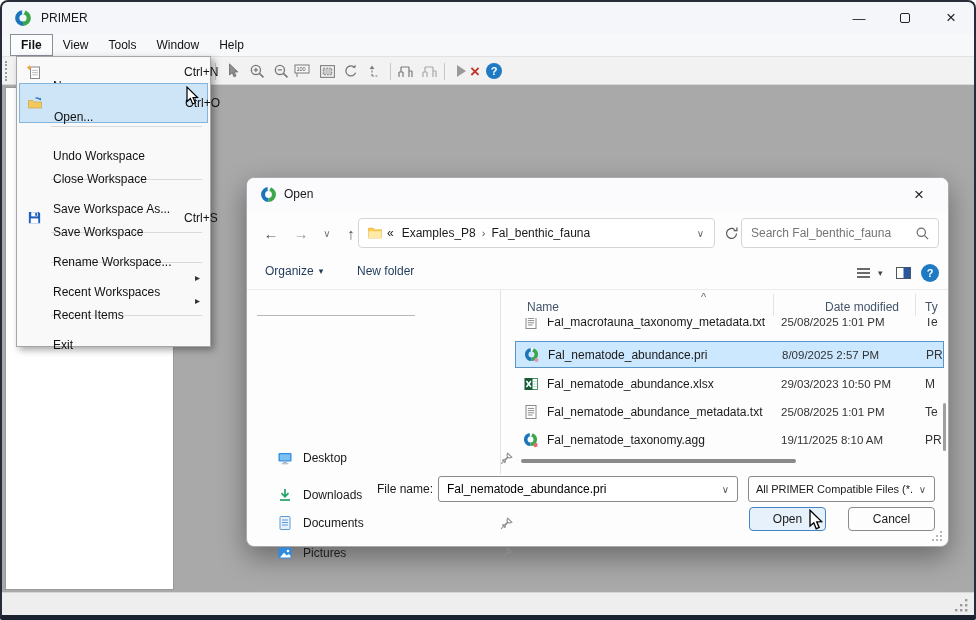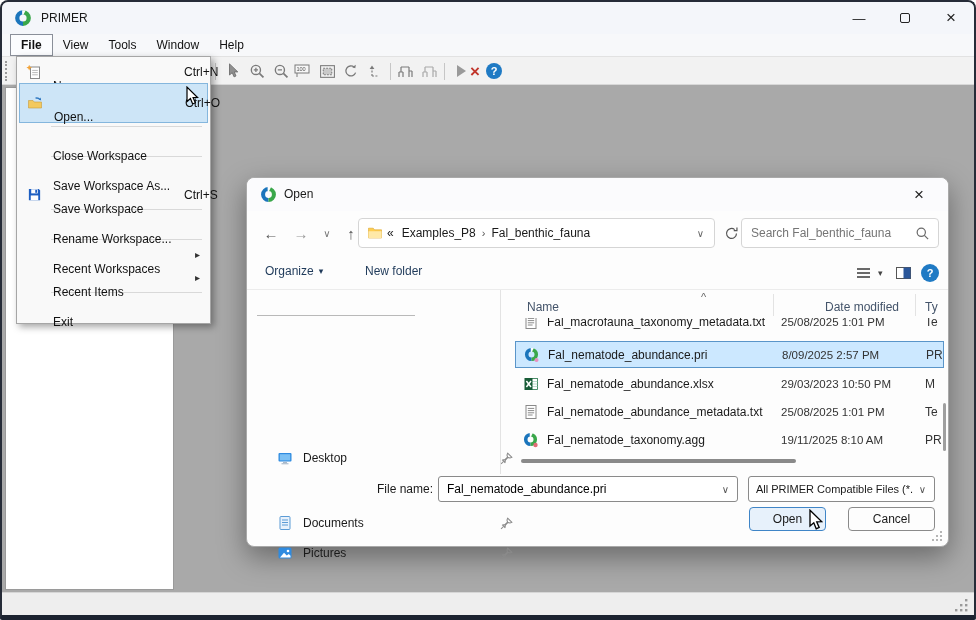--- a/index.html
+++ b/index.html
@@ -321,20 +321,24 @@
           <svg width="16" height="16">
             <use href="#sym-openfolder" width="16" height="16"></use>
           </svg>
         </span>
       <span class="mlab">Open...</span>
       <span class="msc">Ctrl+O</span>
     </div>
     <div class="msep"></div>
     <div class="mi">
       <span class="mico"></span>
+      <span class="mlab">Undo Workspace</span>
+    </div>
+    <div class="mi">
+      <span class="mico"></span>
       <span class="mlab">Close Workspace</span>
     </div>
     <div class="msep"></div>
     <div class="mi">
       <span class="mico"></span>
       <span class="mlab">Save Workspace As...</span>
     </div>
     <div class="mi">
       <span class="mico">
           <svg width="15" height="15">
@@ -413,21 +417,21 @@
             <use href="#sym-search" width="15" height="15"></use>
           </svg>
       </div>
     </div>
 
     <div class="cmdbar">
       <div class="cmd-item" style="left:18px">
         <span>Organize</span>
         <span class="cmd-chev">▾</span>
       </div>
-      <div class="cmd-item" style="left:118px">
+      <div class="cmd-item" style="left:110px">
         <span>New folder</span>
       </div>
       <div class="views-ico" style="left:608px">
         <svg width="18" height="16">
           <g stroke="#444" stroke-width="1.6">
               <line x1="2" y1="4" x2="15" y2="4"></line>
               <line x1="2" y1="8" x2="15" y2="8"></line>
               <line x1="2" y1="12" x2="15" y2="12"></line>
             </g>
         </svg>
@@ -445,20 +449,29 @@
     </div>
 
     <div class="dlg-body">
       <div class="side-sep"></div>
 
       <div class="side-item" style="top:156px">
         <svg width="16" height="16">
             <use href="#sym-desktop" width="16" height="16"></use>
           </svg>
         <span class="slab">Desktop</span>
+        <svg class="side-pin" width="15" height="15">
+            <use href="#sym-pin" width="15" height="15"></use>
+          </svg>
+      </div>
+      <div class="side-item" style="top:193px">
+        <svg width="16" height="16">
+            <use href="#sym-download" width="16" height="16"></use>
+          </svg>
+        <span class="slab">Downloads</span>
         <svg class="side-pin" width="15" height="15">
             <use href="#sym-pin" width="15" height="15"></use>
           </svg>
       </div>
       <div class="side-item" style="top:221px">
         <svg width="16" height="16">
             <use href="#sym-document" width="16" height="16"></use>
           </svg>
         <span class="slab">Documents</span>
         <svg class="side-pin" width="15" height="15">

